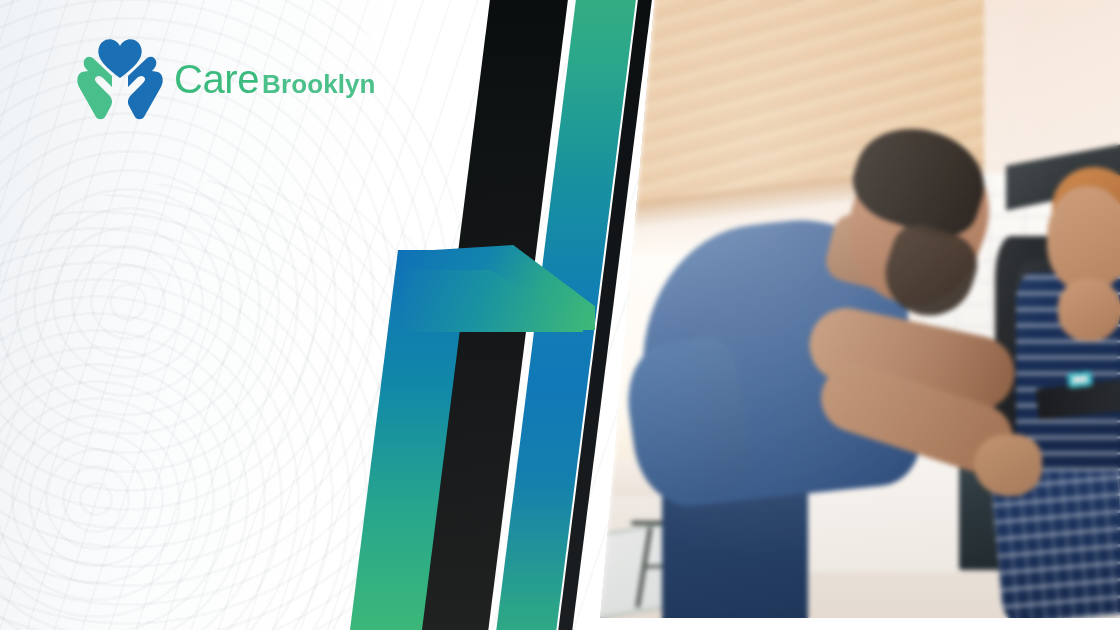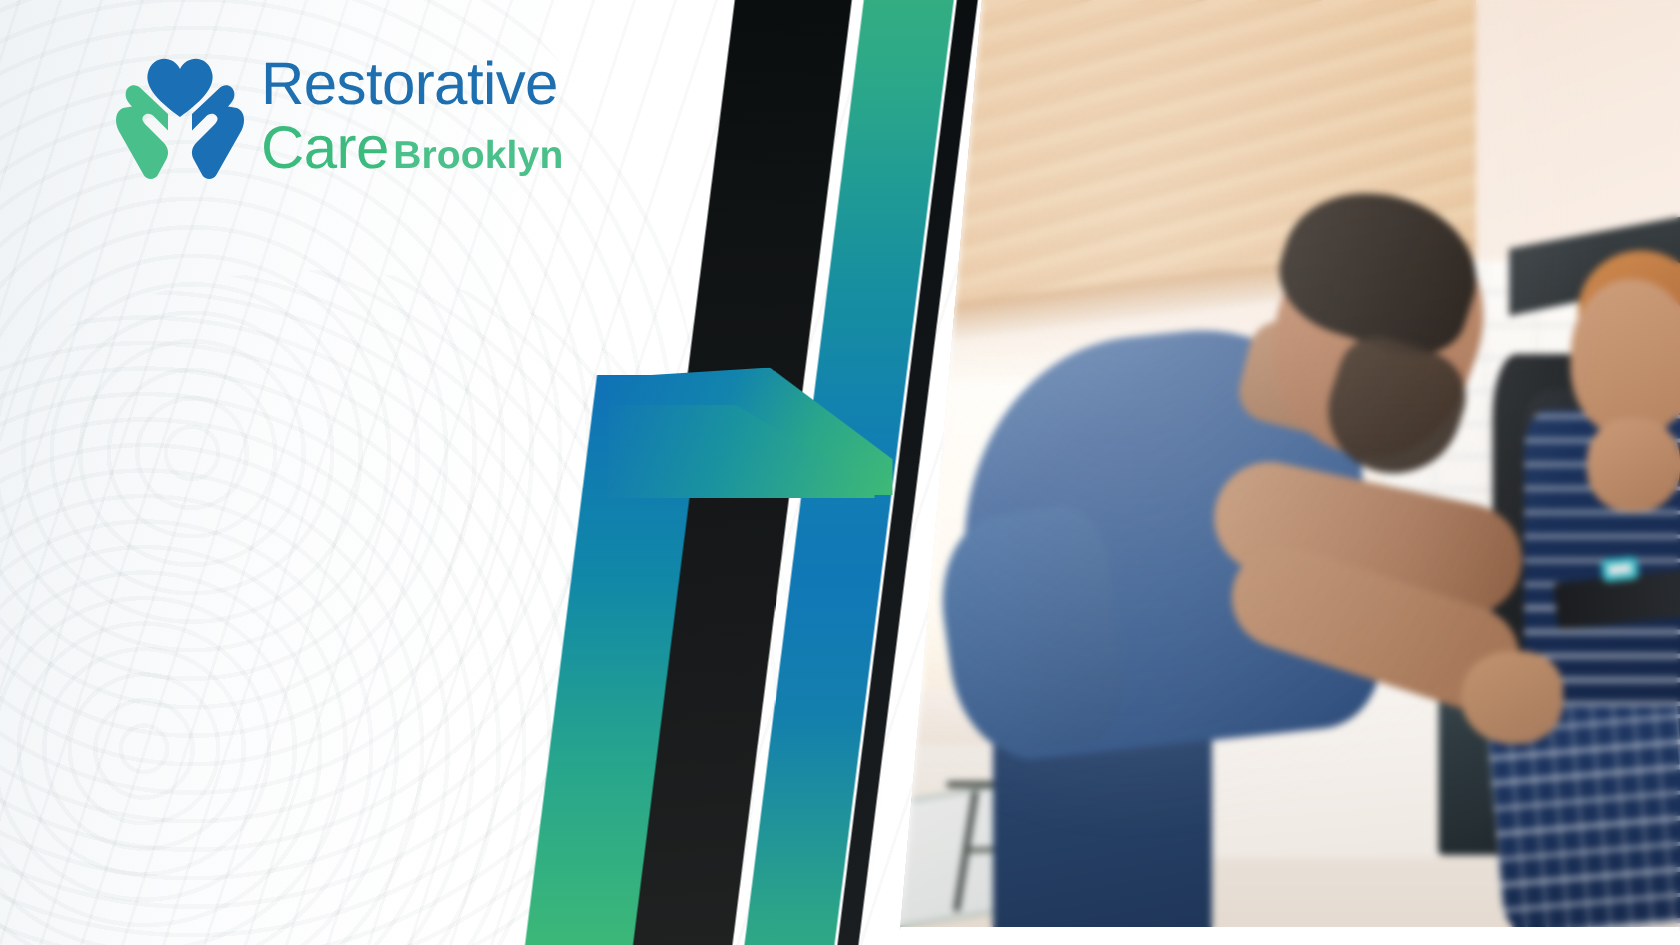--- a/index.html
+++ b/index.html
@@ -338,21 +338,20 @@
 
   <div class="logo">
     <span class="logo-mark">
       <svg viewBox="0 0 92 86" width="92" height="86" aria-hidden="true">
         <path d="M46 12 C41 2, 27 3, 24.5 15 C22.5 25, 33 34.5, 46 44 C59 34.5, 69.5 25, 67.5 15 C65 3, 51 2, 46 12 Z" fill="#1B6FB5"></path>
         <path d="M8 38 C3 40, 2 47, 5 53 L22 83 C24 86, 29 86, 31 83 L37 72 C39 68, 38 64, 35 61 L24 50 C21 47, 20 45, 22 43 C24 41, 27 42, 29 44 L38 53 L38 42 L20 25 C16 21, 11 23, 10 27 C9 31, 11 34, 14 37 Z" fill="#49C08C"></path>
         <path d="M84 38 C89 40, 90 47, 87 53 L70 83 C68 86, 63 86, 61 83 L55 72 C53 68, 54 64, 57 61 L68 50 C71 47, 72 45, 70 43 C68 41, 65 42, 63 44 L54 53 L54 42 L72 25 C76 21, 81 23, 82 27 C83 31, 81 34, 78 37 Z" fill="#1B6FB5"></path>
       </svg>
     </span>
     <span class="logo-words">
-      <span class="logo-line1">Restorative</span>
       <span class="logo-line2">
         <span class="logo-care">Care</span>
         <span class="logo-services">Brooklyn</span>
       </span>
     </span>
   </div>
 
 
 </div>
 

